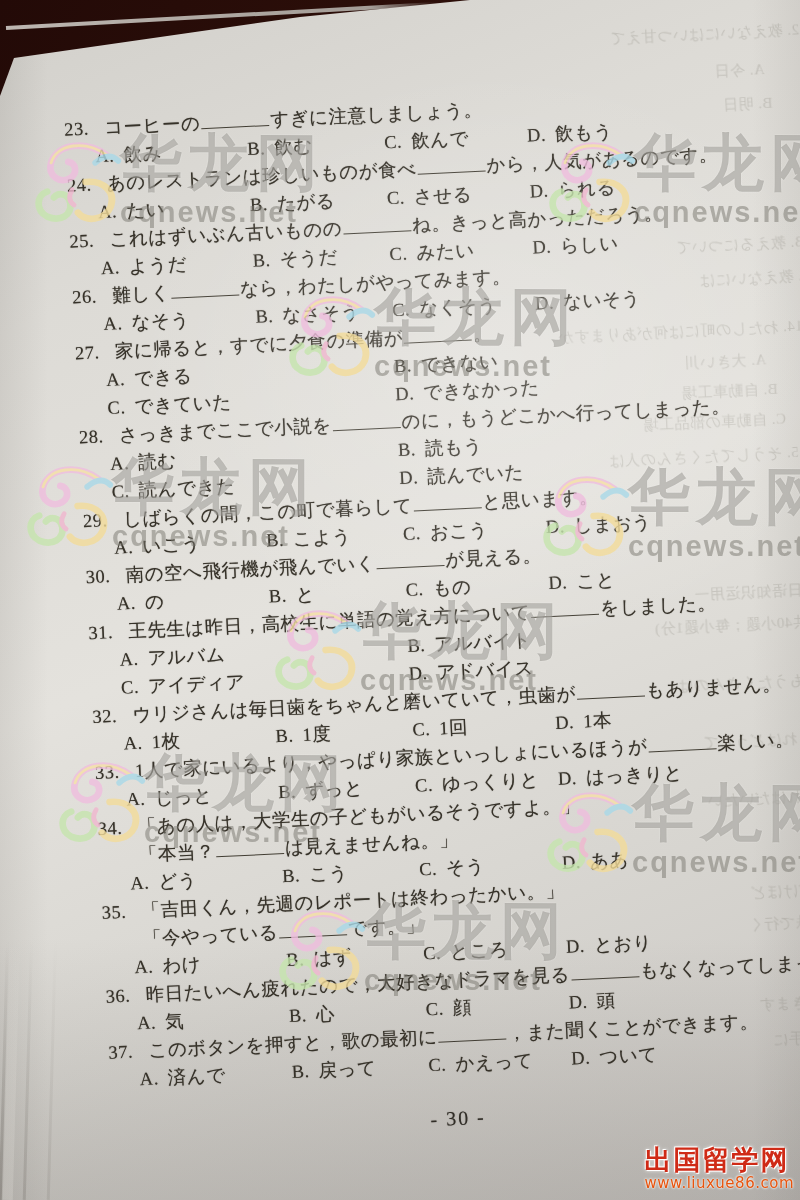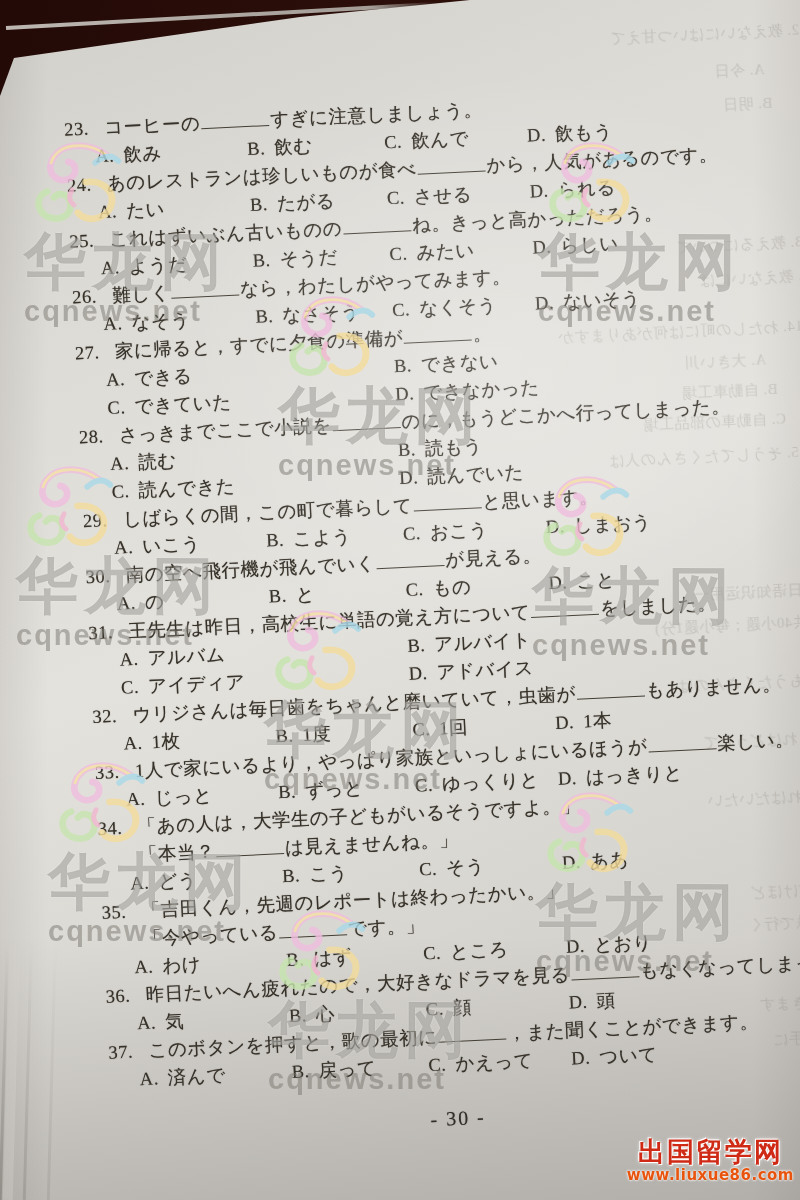--- a/index.html
+++ b/index.html
@@ -61,21 +61,21 @@
 
   
   .bleed{position:absolute;inset:0;pointer-events:none;transform:rotate(-2.75deg);transform-origin:400px 520px;}
   .bleed div{
     position:absolute;white-space:nowrap;
     transform:scaleX(-1);color:#8e8b81;opacity:.30;filter:blur(.7px);
     font-size:15px;letter-spacing:.5px;
   }
 
   
-  .wm{position:absolute;display:flex;align-items:flex-start;pointer-events:none;flex-direction:column;}
+  .wm{position:absolute;display:flex;align-items:center;pointer-events:none;}
   .wm svg{width:96px;height:96px;flex:0 0 auto;opacity:.8;margin-top:6px;}
   .wm .wtxt{display:flex;flex-direction:column;margin-left:-4px;}
   .wm .glyphs{
     font-family:"DejaVu Sans","Liberation Sans",sans-serif;font-weight:bold;
     font-size:62px;line-height:64px;letter-spacing:6px;color:rgba(122,119,112,.42);
     text-shadow:0 0 2px rgba(255,255,255,.4);white-space:nowrap;
   }
   .wm .url{
     font-family:Liberation Sans, sans-serif;font-weight:bold;
     font-size:29px;line-height:30px;letter-spacing:2px;color:rgba(120,117,110,.5);
@@ -86,29 +86,29 @@
   .w3{left:282px;top:282px;}
   .w4{left:20px;top:452px;}
   .w5{left:536px;top:462px;}
   .w6{left:268px;top:596px;}
   .w7{left:52px;top:748px;}
   .w8{left:540px;top:778px;}
   .w9{left:272px;top:896px;}
 
   
   .brand{
-    position:absolute;right:6px;bottom:16px;text-align:center;pointer-events:none;
+    position:absolute;right:6px;bottom:8px;pointer-events:none;
     font-family:"DejaVu Sans","Liberation Sans",sans-serif;
   }
   .brand .bname{
     font-size:27px;font-weight:bold;color:#cf2a16;letter-spacing:2px;line-height:30px;
     text-shadow:0 0 2px #fff,0 0 4px #fff,1px 1px 0 #fff,-1px -1px 0 #fff;
   }
   .brand .burl{
-    font-size:15px;font-weight:bold;color:#e8540e;letter-spacing:.5px;line-height:17px;
+    font-size:15px;font-weight:normal;color:#e8540e;letter-spacing:.5px;line-height:17px;
     text-shadow:0 0 2px #fff,0 0 3px #fff;
   }
 </style>
 </head>
 <body>
 
 <svg width="0" height="0" style="position:absolute">
   <defs>
     <symbol id="dragon" viewBox="0 0 100 100">
       <g fill="none" stroke-linecap="round">

